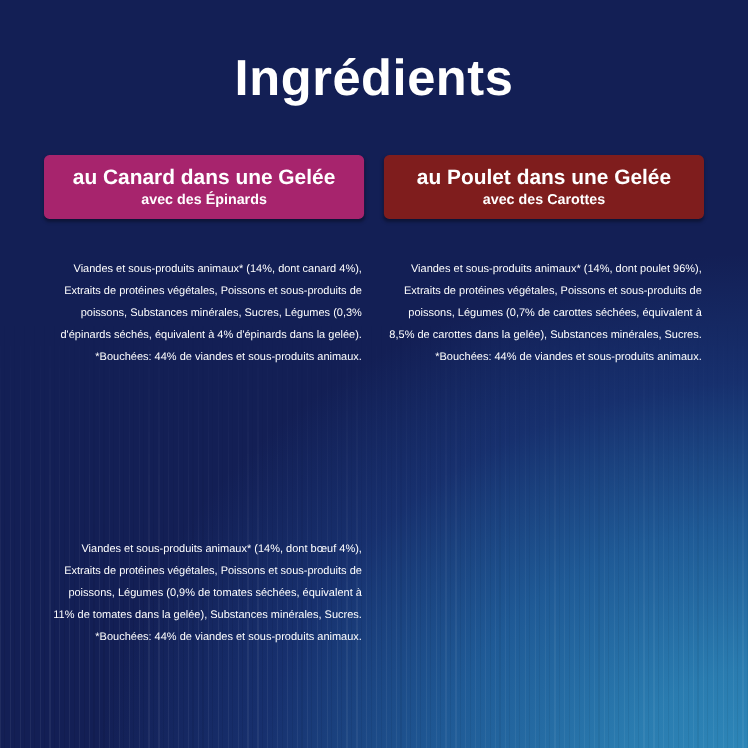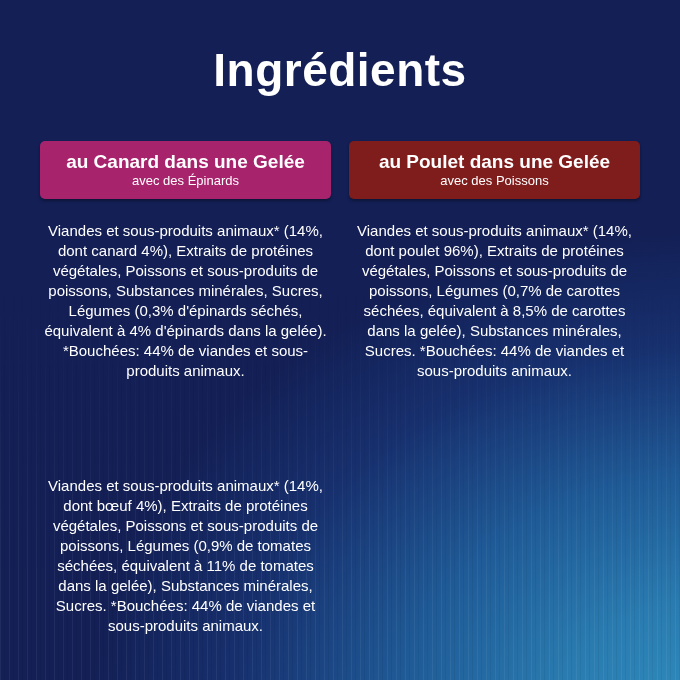--- a/index.html
+++ b/index.html
@@ -61,31 +61,31 @@
   }
   .banner-title {
     color: #ffffff;
     font-weight: bold;
     font-size: 19px;
     line-height: 22px;
     white-space: nowrap;
   }
   .banner-subtitle {
     color: #ffffff;
-    font-weight: normal;
+    font-weight: bold;
     font-size: 13px;
     line-height: 16px;
     white-space: nowrap;
   }
   .ingredients-text {
-    margin-top: 22px;
+    margin-top: 36px;
     color: #ffffff;
-    font-size: 15px;
+    font-size: 10px;
     line-height: 20px;
-    text-align: center;
+    text-align: right;
     padding: 0 2px;
   }
 </style>
 </head>
 <body>
 
 <div class="bg-texture"></div>
 
 <h1 class="page-title">Ingrédients</h1>
 
@@ -95,21 +95,21 @@
     <div class="banner" style="background-color: rgb(167, 36, 109);">
       <span class="banner-title">au Canard dans une Gelée</span>
       <span class="banner-subtitle">avec des Épinards</span>
     </div>
     <p class="ingredients-text">Viandes et sous-produits animaux* (14%, dont canard 4%), Extraits de protéines végétales, Poissons et sous-produits de poissons, Substances minérales, Sucres, Légumes (0,3% d'épinards séchés, équivalent à 4% d'épinards dans la gelée). *Bouchées: 44% de viandes et sous-produits animaux.</p>
   </section>
 
   <section class="panel row1">
     <div class="banner" style="background-color: #7f1d1d;">
       <span class="banner-title">au Poulet dans une Gelée</span>
-      <span class="banner-subtitle">avec des Poissons</span>
+      <span class="banner-subtitle">avec des Carottes</span>
     </div>
     <p class="ingredients-text">Viandes et sous-produits animaux* (14%, dont poulet 96%), Extraits de protéines végétales, Poissons et sous-produits de poissons, Légumes (0,7% de carottes séchées, équivalent à 8,5% de carottes dans la gelée), Substances minérales, Sucres. *Bouchées: 44% de viandes et sous-produits animaux.</p>
   </section>
 
   <section class="panel row2">
     <p class="ingredients-text">Viandes et sous-produits animaux* (14%, dont bœuf 4%), Extraits de protéines végétales, Poissons et sous-produits de poissons, Légumes (0,9% de tomates séchées, équivalent à 11% de tomates dans la gelée), Substances minérales, Sucres. *Bouchées: 44% de viandes et sous-produits animaux.</p>
   </section>
 
   <section class="panel row2">
   </section>

